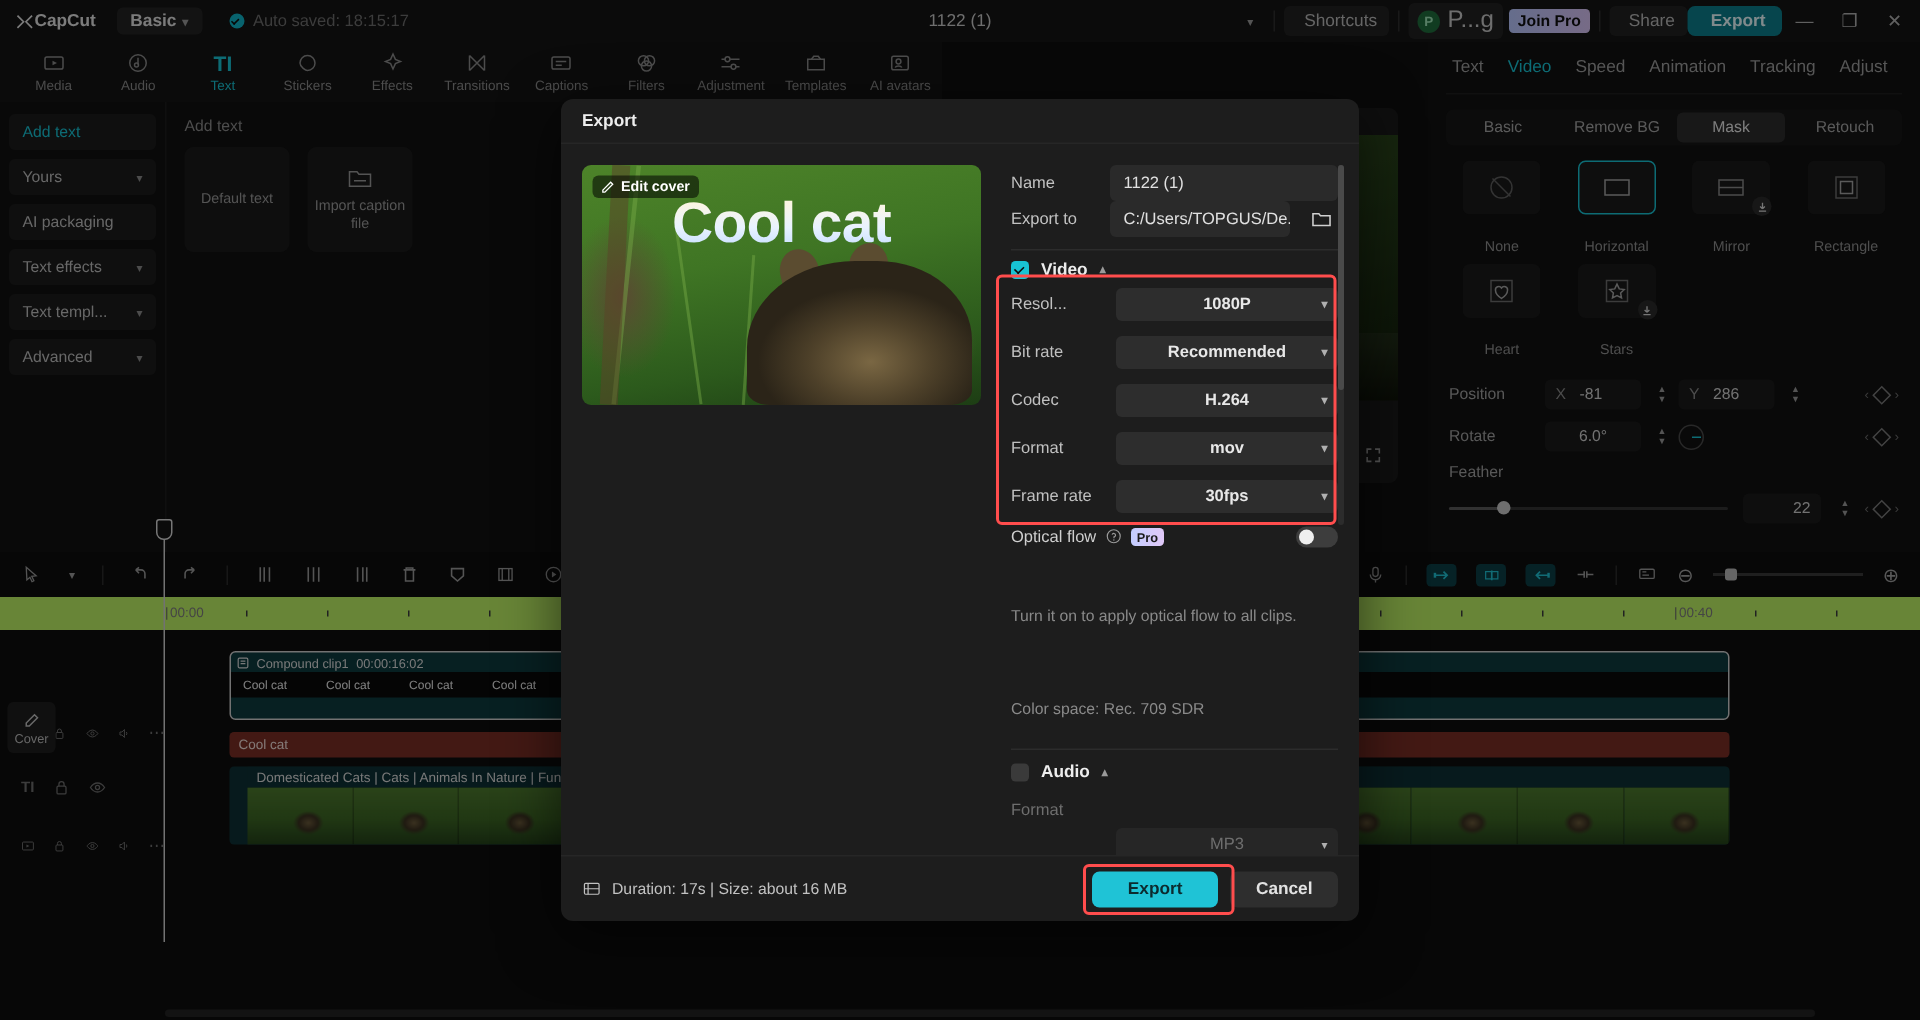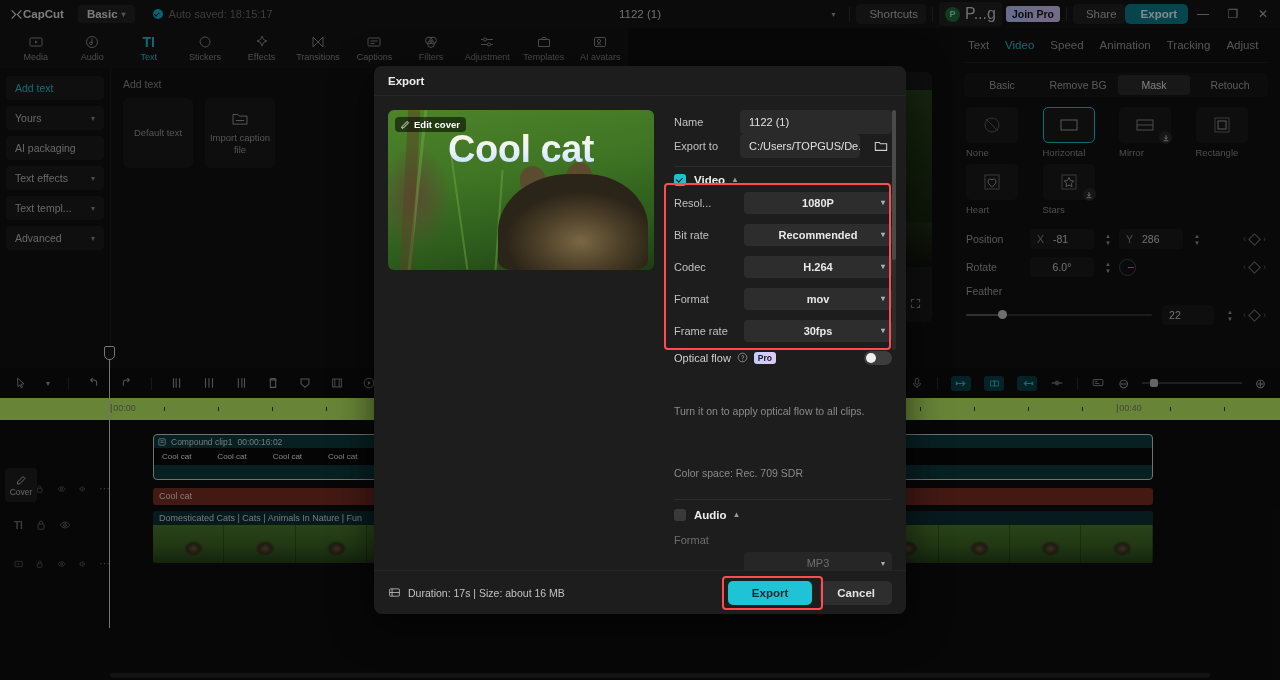--- a/index.html
+++ b/index.html
@@ -82,21 +82,21 @@
 
   
   .rightpanel { position: absolute; top: 28px; left: 952px; width: 328px; height: 340px; background: #111; }
   .ptabs { height: 34px; display: flex; align-items: center; gap: 16px; padding: 0 16px; font-size: 11.5px; color: #9d9d9d; overflow: hidden; }
   .ptab.active { color: #18c3d4; }
   .ptabdiv { height: 1px; background: #1e1e1e; margin: 0 12px; }
   .subtabs { margin: 10px 12px 0; height: 24px; background: #171717; border-radius: 5px; display: flex; align-items: center; font-size: 10.5px; color: #a5a5a5; }
   .subtab { flex: 1; text-align: center; height: 20px; line-height: 20px; margin: 0 2px; border-radius: 4px; }
   .subtab.active { background: #2c2c2c; color: #e6e6e6; }
   .maskgrid { display: grid; grid-template-columns: repeat(4, 1fr); gap: 6px 6px; padding: 10px 14px 0; }
-  .maskcell { display: flex; flex-direction: column; gap: 4px; }
+  .maskcell { display: flex; flex-direction: column; align-items: center; gap: 16px; }
   .maskbox { position: relative; width: 52px; height: 36px; background: #1a1a1a; border-radius: 5px; display: flex; align-items: center; justify-content: center; border: 1px solid transparent; }
   .maskbox.sel { border-color: #18c3d4; }
   .maskbox svg { width: 24px; height: 20px; }
   .masklabel { font-size: 9.5px; color: #8f8f8f; }
   .dlbadge { position: absolute; right: -2px; bottom: -2px; width: 13px; height: 13px; border-radius: 50%; background: #2a2a2a; display: flex; align-items: center; justify-content: center; }
   .dlbadge svg { width: 8px; height: 8px; }
 
   .proprow { display: flex; align-items: center; padding: 0 14px; height: 28px; font-size: 10.5px; color: #a0a0a0; gap: 8px; }
   .proplabel { width: 56px; }
   .numfield { background: #1b1b1b; border-radius: 4px; height: 20px; display: flex; align-items: center; padding: 0 7px; gap: 9px; font-size: 10.5px; color: #cfcfcf; min-width: 64px; }
@@ -144,21 +144,21 @@
   }
   .clip-main .hdr { height: 13px; display: flex; align-items: center; gap: 5px; padding-left: 4px; font-size: 8.5px; color: #dcdcdc; }
   .clip-main .hdr svg { width: 8px; height: 8px; }
   .clip-main .strip { height: 17px; background: #0a0a0a; display: flex; align-items: center; gap: 26px; padding-left: 8px; overflow: hidden; }
   .clip-main .strip span { font-size: 8px; color: #e8e8e8; white-space: nowrap; }
 
   .clip-text {
     position: absolute; top: 68px; left: 43px; width: 1000px; height: 17px;
     background: #7a2f26; border-radius: 3px; font-size: 9px; color: #f0dcd8; padding-left: 6px; line-height: 17px; overflow: hidden;
   }
-  .clip-video { position: absolute; top: 91px; left: 43px; width: 1000px; height: 52px; border-radius: 3px; overflow: hidden; background: #0e3035; }
+  .clip-video { position: absolute; top: 91px; left: 43px; width: 1000px; height: 52px; border-radius: 3px; overflow: hidden; background: #0e3035; padding-left: 12px; }
   .clip-video .vtitle { height: 14px; font-size: 9px; color: #dcdcdc; padding-left: 6px; line-height: 14px; background: #0e3035; white-space: nowrap; overflow: hidden; }
   .clip-video .thumbs { height: 38px; display: flex; }
   .clip-video .thumbs i {
     flex: 1; display: block; height: 38px;
     background:
       radial-gradient(ellipse 14px 11px at 58% 62%, #6a5a3a 0%, #3a3020 45%, transparent 72%),
       linear-gradient(180deg,#4e7a2e 0%, #3c6624 55%, #24421a 100%);
     border-right: 1px solid rgba(0,0,0,.25);
   }
   .cover-btn { position: absolute; top: 100px; left: 5px; width: 32px; height: 34px; background: #1e1e1e; border-radius: 4px; display: flex; flex-direction: column; align-items: center; justify-content: center; gap: 2px; font-size: 8.5px; color: #bdbdbd; }
@@ -558,21 +558,21 @@
       <span class="kf">‹<span class="dia"></span>›</span>
     </div>
 
     <div class="featherwrap">
       <div class="featherlabel">Feather</div>
       <div class="sliderrow">
         <span class="track">
           <span class="fill"></span>
           <span class="knob"></span>
         </span>
-        <span class="numfield" style="justify-content:flex-start;min-width:52px">
+        <span class="numfield" style="justify-content:flex-end;min-width:52px">
           <span>22</span>
         </span>
         <span class="stepper">
             <i>▲</i>
             <i>▼</i>
           </span>
         <span class="kf">‹<span class="dia"></span>›</span>
       </div>
     </div>
   </div>

